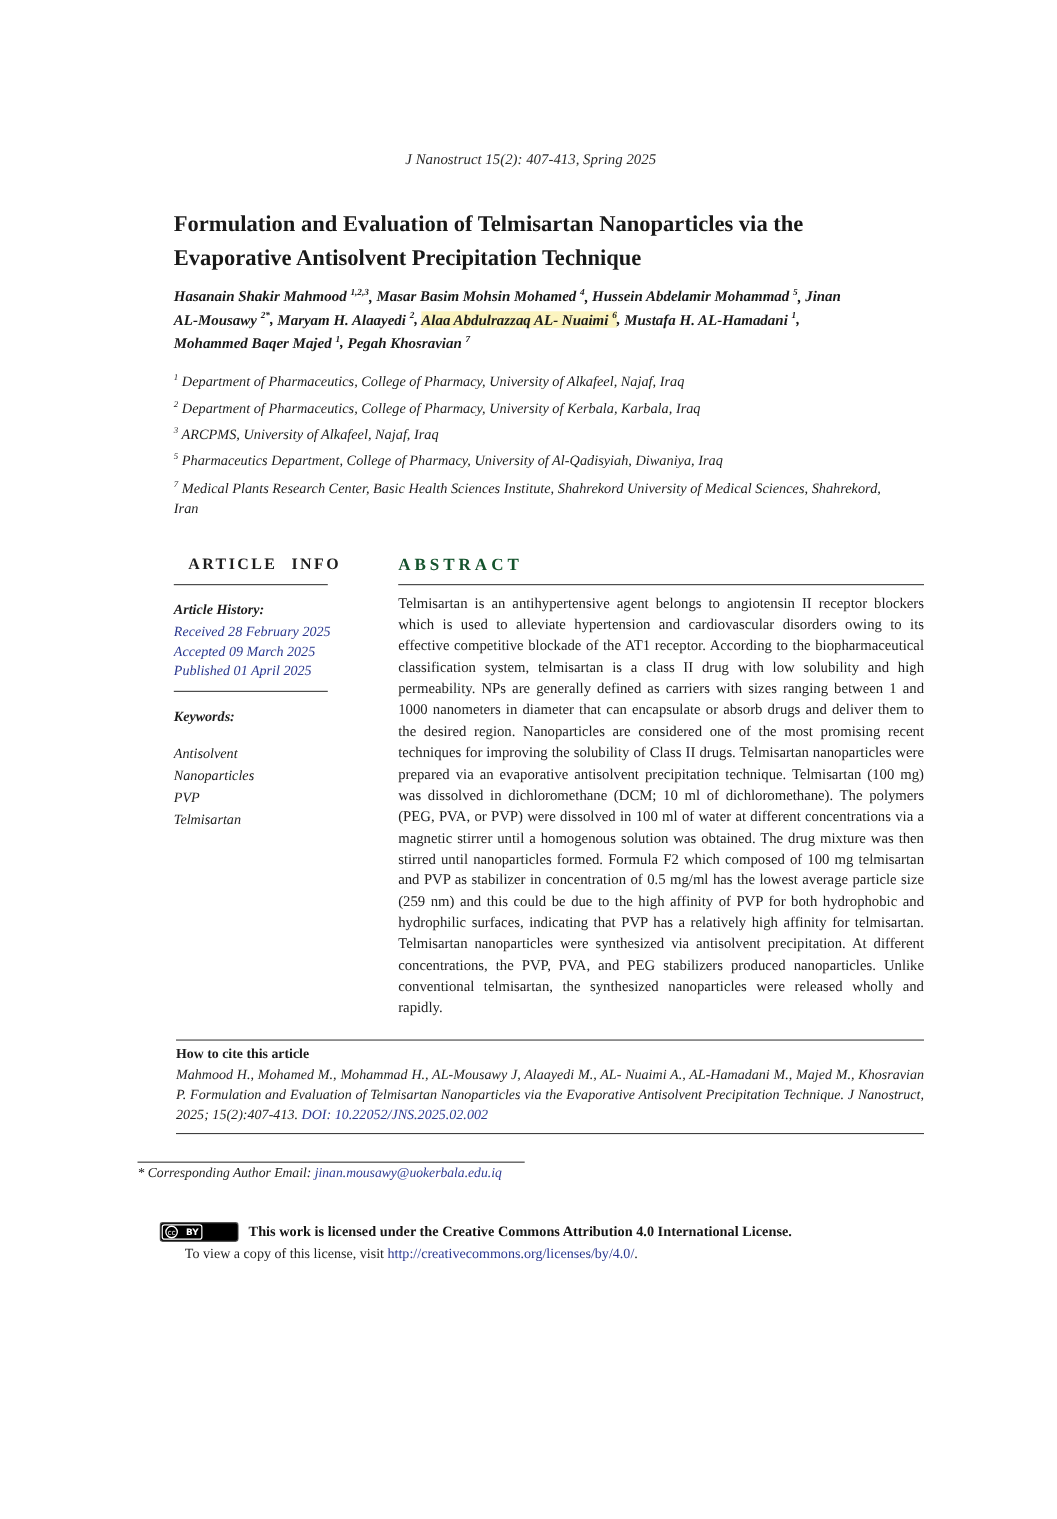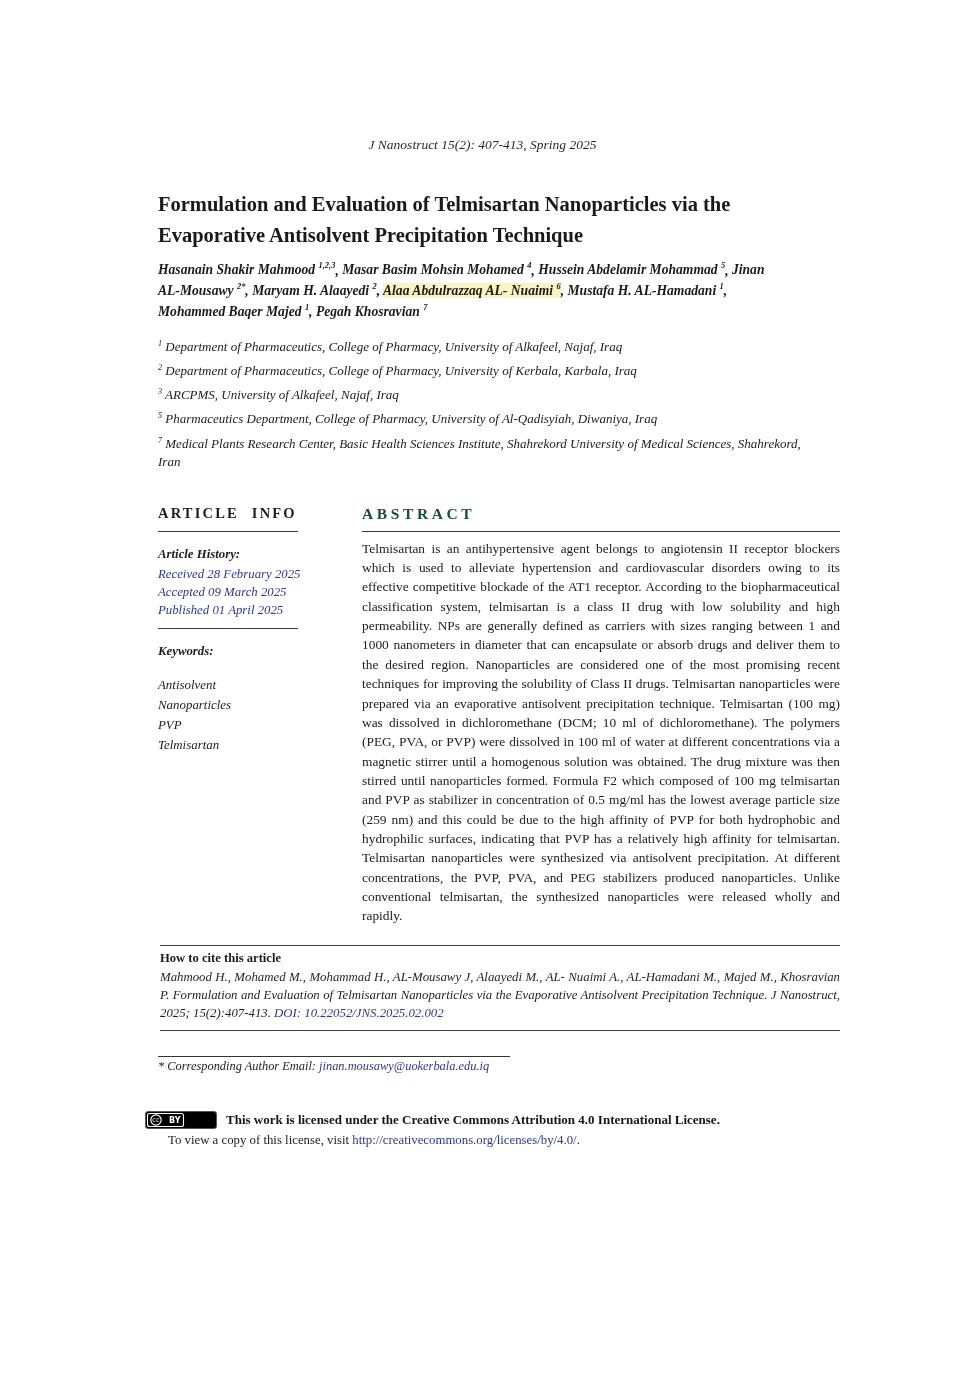--- a/index.html
+++ b/index.html
@@ -75,20 +75,21 @@
     margin: 33px 0 0 33px;
     gap: 52px;
   }
   .left-col { width: 152px; flex: none; }
   .info-heading {
     font-size: 14.5px;
     font-weight: bold;
     letter-spacing: 2.2px;
     word-spacing: 7px;
     color: #1e1e1e;
+    text-align: right;
   }
   .rule-sm {
     border: none;
     border-top: 1.4px solid #3a3a3a;
     width: 140px;
     margin-top: 9px;
   }
   .history-label, .keywords-label {
     margin-top: 15px;
     font-size: 12.8px;
@@ -145,21 +146,21 @@
   .cite-text {
     margin-top: 2px;
     font-size: 12.8px;
     font-style: italic;
     line-height: 1.42;
     text-align: justify;
     color: #1f1f1f;
   }
   .doi-link { color: var(--link, #2b3990); }
 
-  .footnote { margin-top: 25px; margin-left: 33px; }
+  .footnote { margin-top: 25px; }
   .footnote-rule {
     border: none;
     border-top: 1.3px solid #333;
     width: 352px;
     margin: 0;
   }
   .footnote-text {
     margin-top: 2px;
     font-size: 12.4px;
     font-style: italic;

